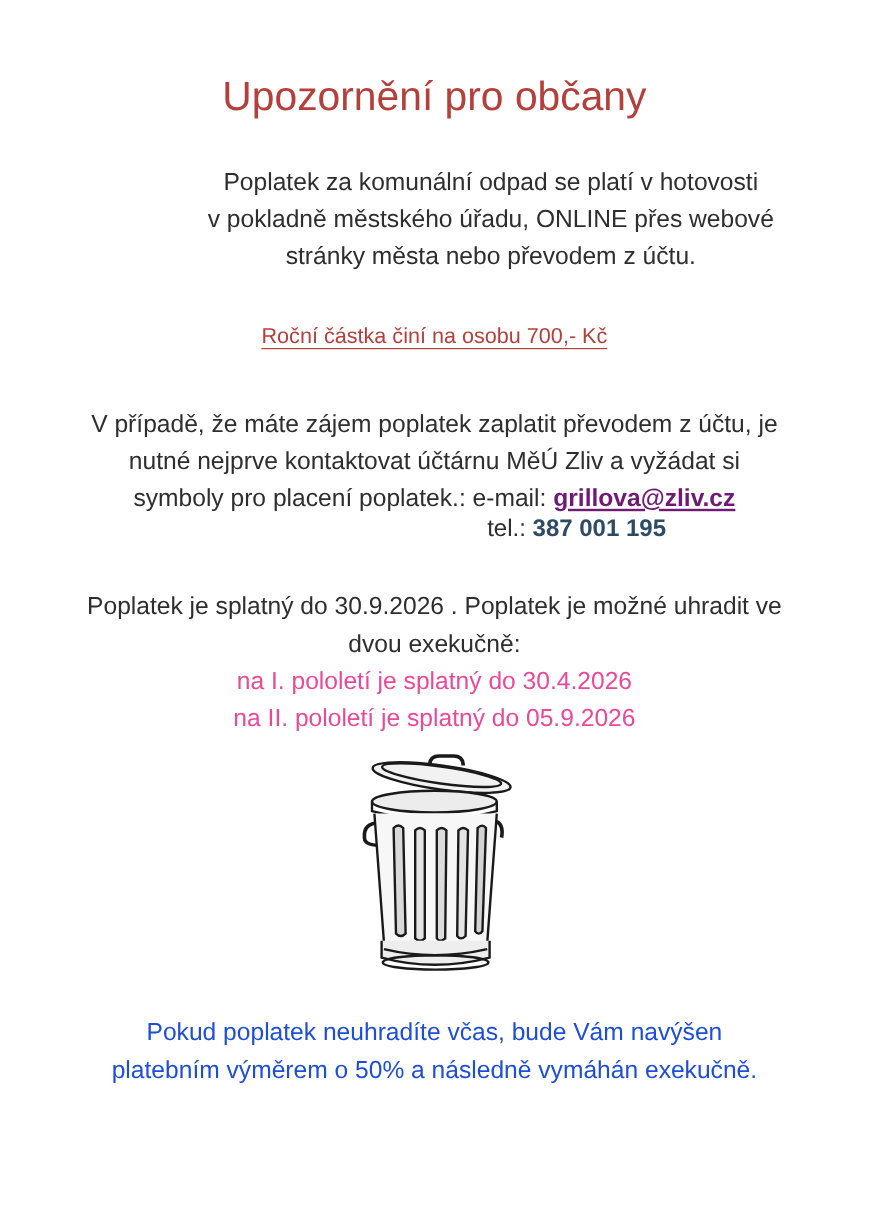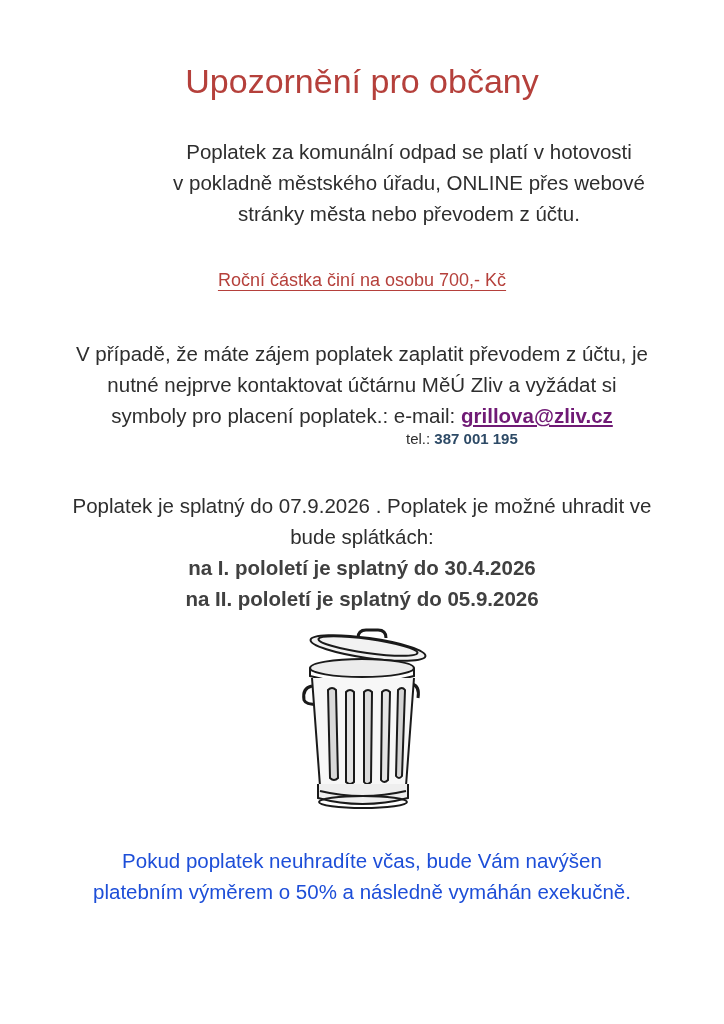--- a/index.html
+++ b/index.html
@@ -16,24 +16,24 @@
   .para {
     font-size: 20.5px; line-height: 31px; color: #2e2e2e;
   }
   .p1 { top: 136px; margin-left: 47px; }
   .annual {
     top: 270px; font-size: 18px; color: #b5403b;
   }
   .annual span { text-decoration: underline; text-decoration-thickness: 1px; text-underline-offset: 4px; }
   .p2 { top: 338px; }
   .email { color: #701a75; text-decoration: underline; font-weight: bold; }
-  .phone-line { position: absolute; top: 430px; left: 406px; font-size: 15px; color: #2e2e2e; text-align: right; }
+  .phone-line { position: absolute; top: 430px; left: 406px; font-size: 20px; color: #2e2e2e; text-align: right; }
   .phone { font-weight: bold; color: #2d4a66; }
   .p3 { top: 490px; }
-  .bold-line { font-weight: bold; color: #404040; text-align: center; }
+  .bold-line { font-weight: normal; color: #ec4899; text-align: center; }
   .bin { position: absolute; left: 300px; top: 626px; width: 130px; height: 190px; }
   .warning {
     top: 845px; font-size: 20.5px; line-height: 31px; color: #1d4ed8;
   }
 </style>
 </head>
 <body>
 
 <div class="page">
 
@@ -55,22 +55,22 @@
     <div>
       <span>symboly pro placení poplatek.: e-mail: </span><a class="email">grillova@zliv.cz</a>
     </div>
   </div>
 
   <div class="phone-line">
     <span>tel.: </span><span class="phone">387 001 195</span>
   </div>
 
   <div class="centered para p3">
-    <div>Poplatek je splatný do 07.9.2026 . Poplatek je možné uhradit ve</div>
-    <div>bude splátkách:</div>
+    <div>Poplatek je splatný do 30.9.2026 . Poplatek je možné uhradit ve</div>
+    <div>dvou exekučně:</div>
     <div class="bold-line">na I. pololetí je splatný do  30.4.2026</div>
     <div class="bold-line">na II. pololetí je splatný do 05.9.2026</div>
   </div>
 
   <svg class="bin" viewBox="0 0 130 190" xmlns="http://www.w3.org/2000/svg">
     <g fill="none" stroke="#1a1a1a" stroke-width="2">
 
       <ellipse cx="68" cy="22" rx="58" ry="10" transform="rotate(8 68 22)" fill="#f2f2f2"></ellipse>
       <ellipse cx="68" cy="20" rx="50" ry="7" transform="rotate(8 68 20)"></ellipse>
       <path d="M58 12 q0 -8 8 -8 h12 q8 0 8 8" stroke-width="3"></path>

